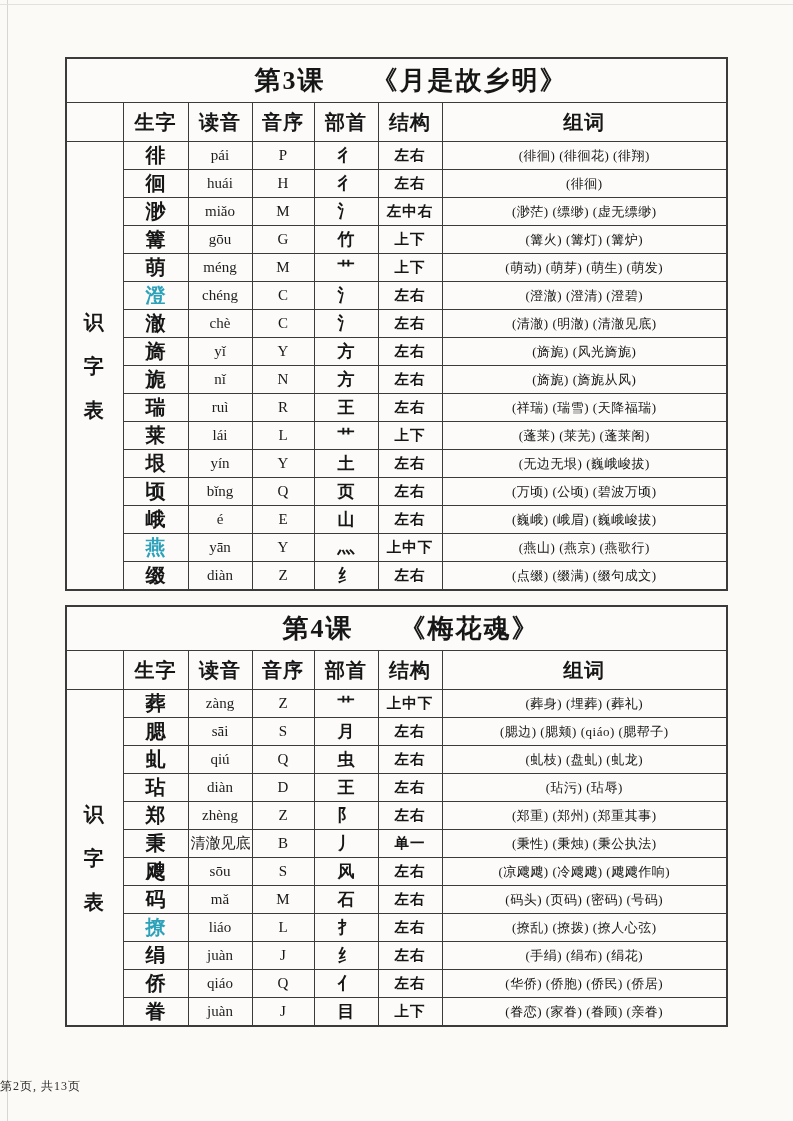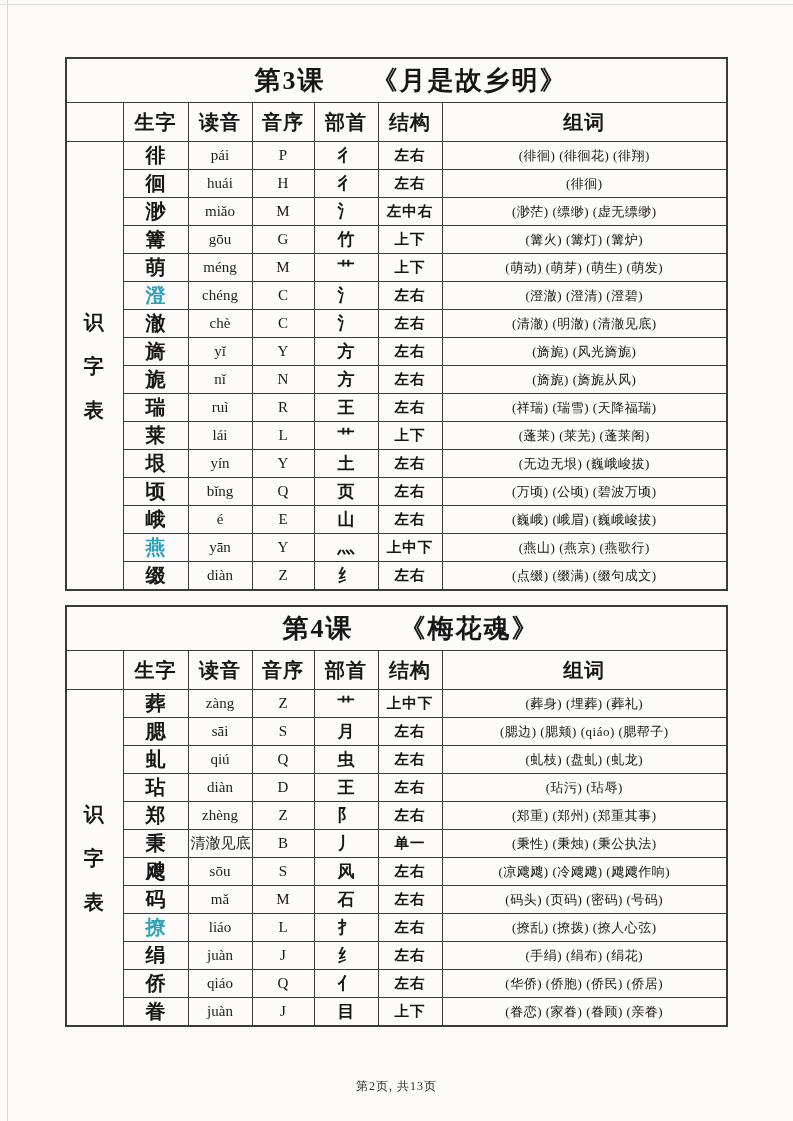--- a/index.html
+++ b/index.html
@@ -105,21 +105,20 @@
   }
   .words-cell {
     font-size: 13px;
     letter-spacing: 0.5px;
   }
   .page-footer {
     position: absolute;
     left: 0;
     right: 0;
     top: 1078px;
-    text-align: center;
     font-size: 12px;
     color: #2c2c2c;
     letter-spacing: 1px;
   }
 </style>
 </head>
 <body>
 
 <div class="scan-edge-left"></div>
 <div class="scan-edge-top"></div>

